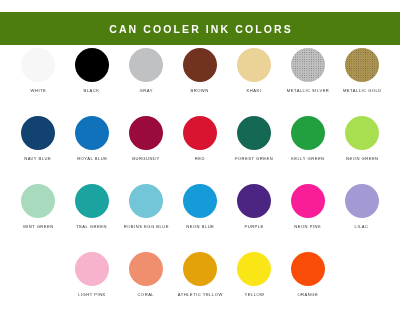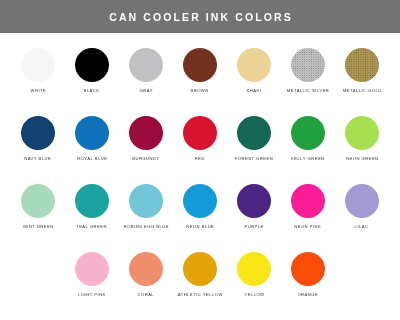--- a/index.html
+++ b/index.html
@@ -16,24 +16,24 @@
   #page {
     position: relative;
     width: 400px;
     height: 320px;
     background: #ffffff;
   }
   
   #header-bar {
     position: absolute;
     left: 0;
-    top: 0;
+    top: 12px;
     width: 400px;
     height: 33px;
-    background: #737373;
+    background: #4d7c0f;
     display: flex;
     align-items: center;
     justify-content: center;
   }
   #header-title {
     color: #ffffff;
     font-size: 10.5px;
     font-weight: bold;
     letter-spacing: 2.1px;
     text-transform: uppercase;

